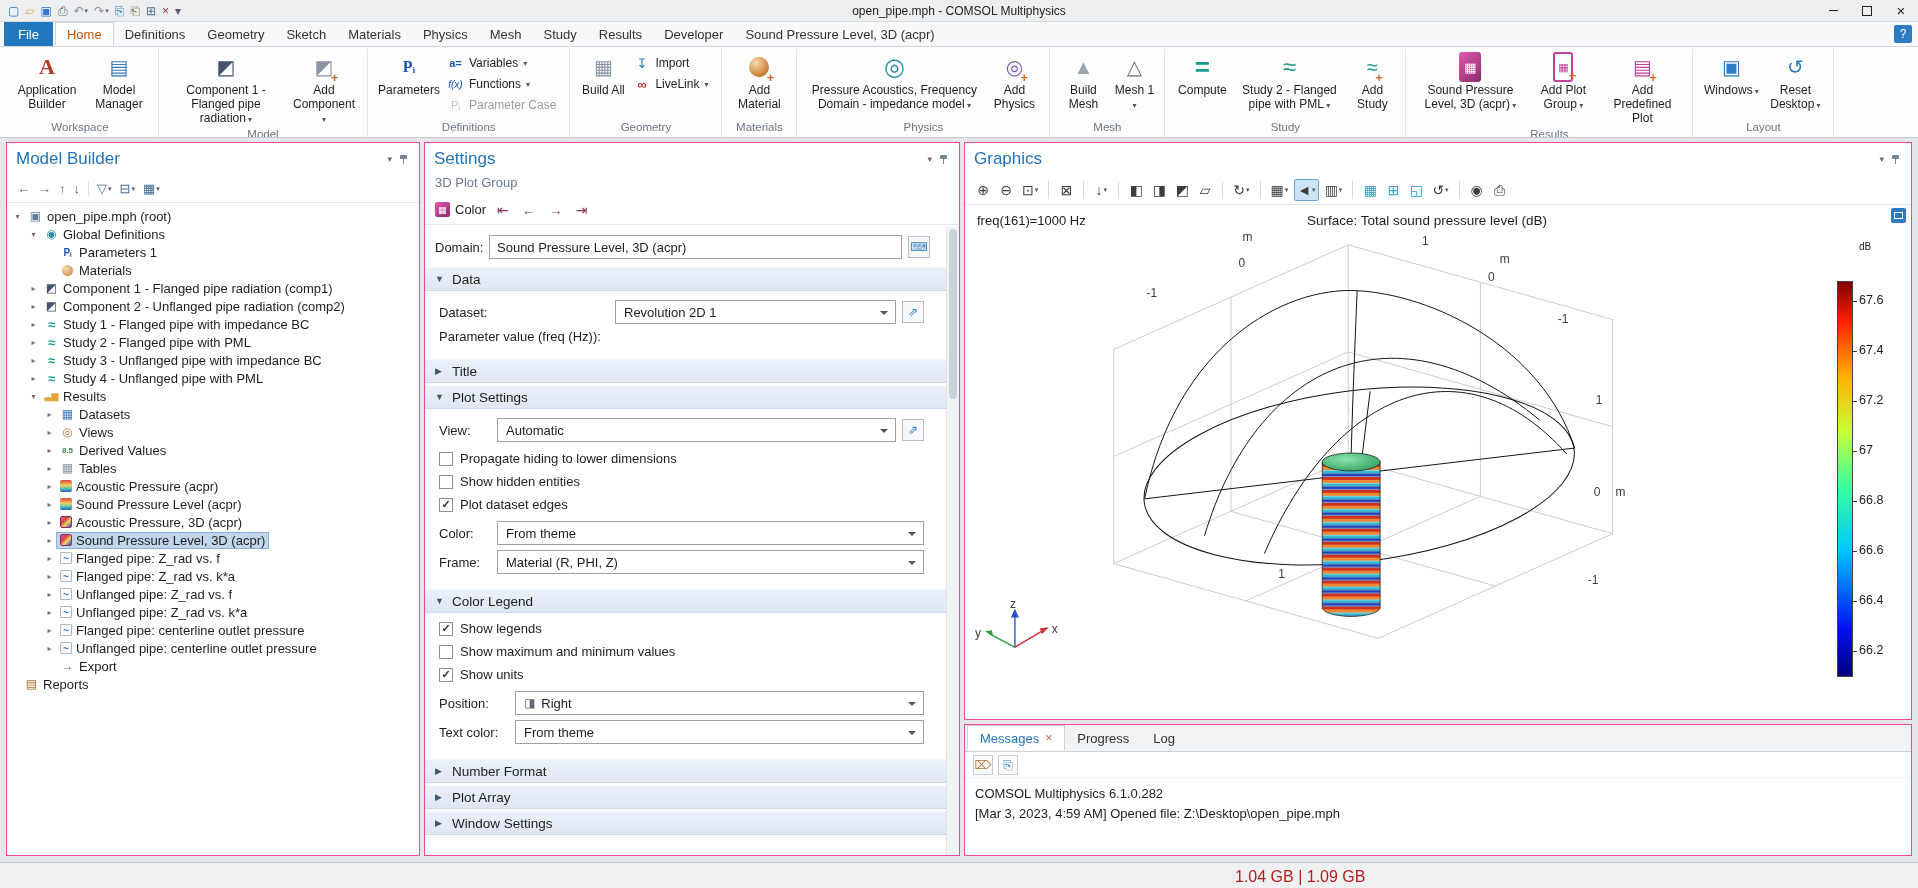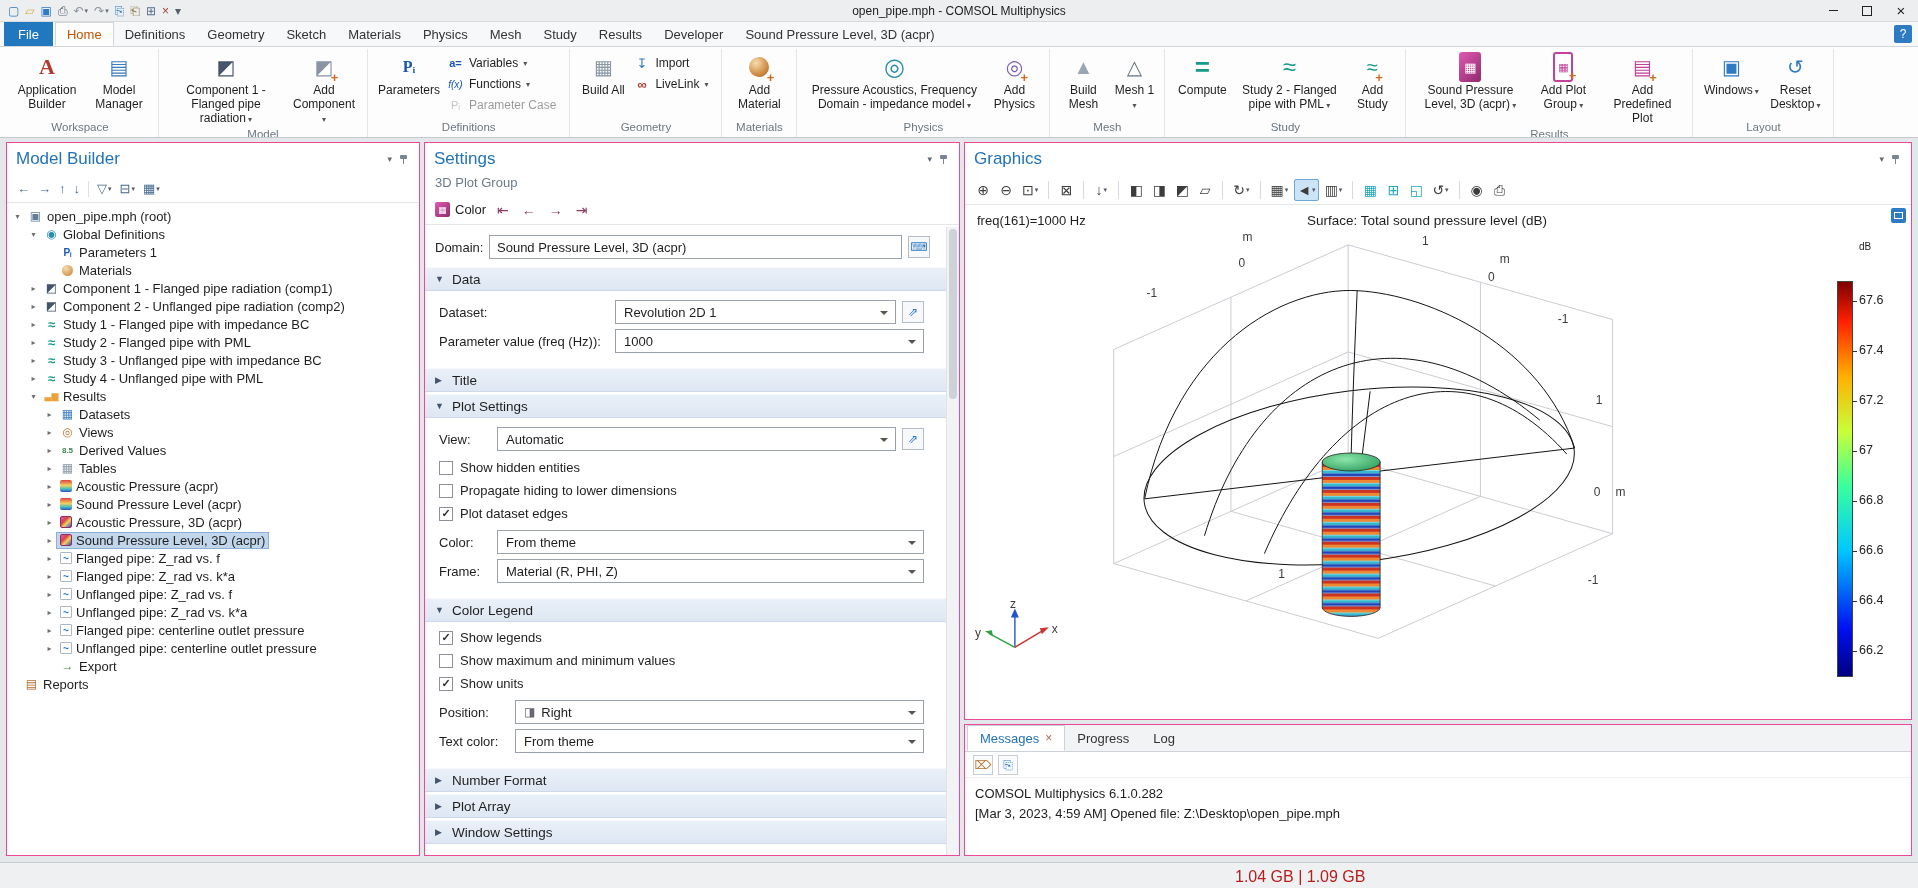--- a/index.html
+++ b/index.html
@@ -662,23 +662,20 @@
           <div class="scont">
             <div class="frow">
               <span class="flab w170">Dataset:</span>
               <div class="sel">
                 <span>Revolution 2D 1</span>
               </div>
               <span class="mini">⇗</span>
             </div>
             <div class="frow">
               <span class="flab w170">Parameter value (freq (Hz)):</span>
-              <div class="sel">
-                <span>1000</span>
-              </div>
             </div>
           </div>
         </div>
 
         <div class="sec">
           <div class="shead">
             <span class="sarr">▶</span>
             <span>Title</span>
           </div>
         </div>
@@ -691,25 +688,25 @@
           <div class="scont">
             <div class="frow">
               <span class="flab w52">View:</span>
               <div class="sel">
                 <span>Automatic</span>
               </div>
               <span class="mini">⇗</span>
             </div>
             <label class="cbrow">
               <span class="cb"></span>
-              <span class="cblab">Show hidden entities</span>
+              <span class="cblab">Propagate hiding to lower dimensions</span>
             </label>
             <label class="cbrow">
               <span class="cb"></span>
-              <span class="cblab">Propagate hiding to lower dimensions</span>
+              <span class="cblab">Show hidden entities</span>
             </label>
             <label class="cbrow">
               <span class="cb checked"></span>
               <span class="cblab">Plot dataset edges</span>
             </label>
             <div class="frow">
               <span class="flab w52">Color:</span>
               <div class="sel">
                 <span>From theme</span>
               </div>

